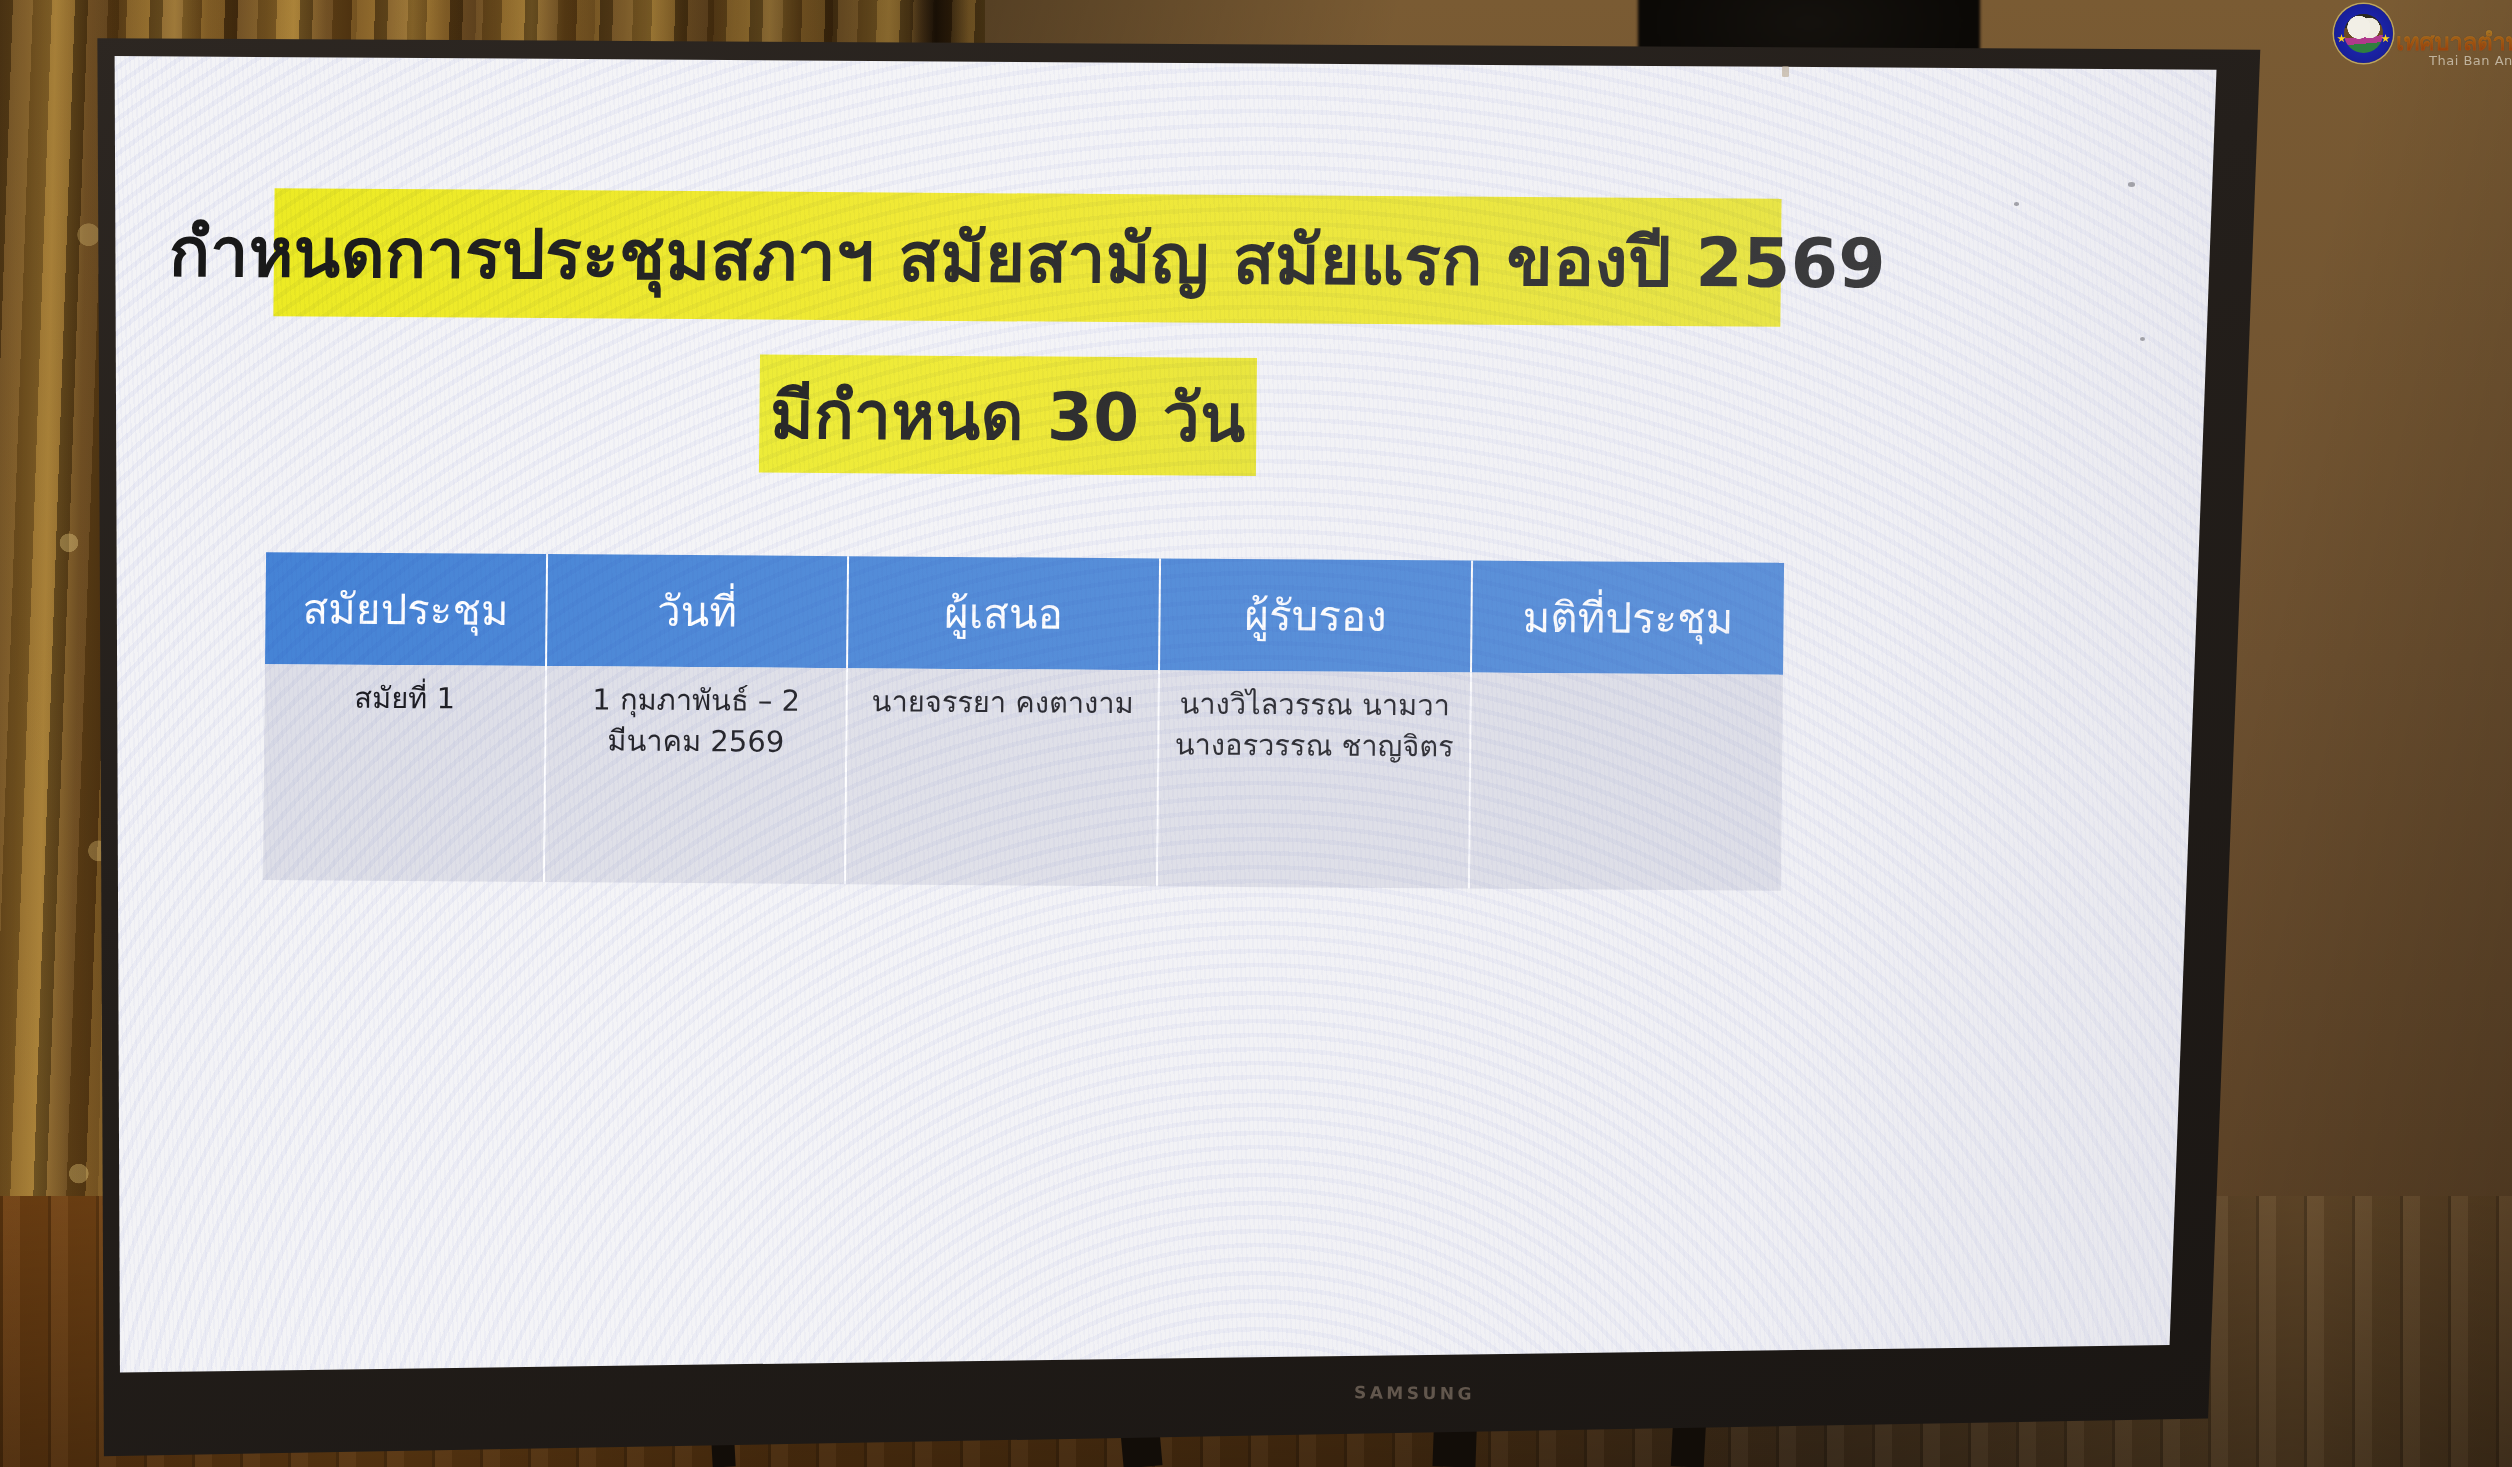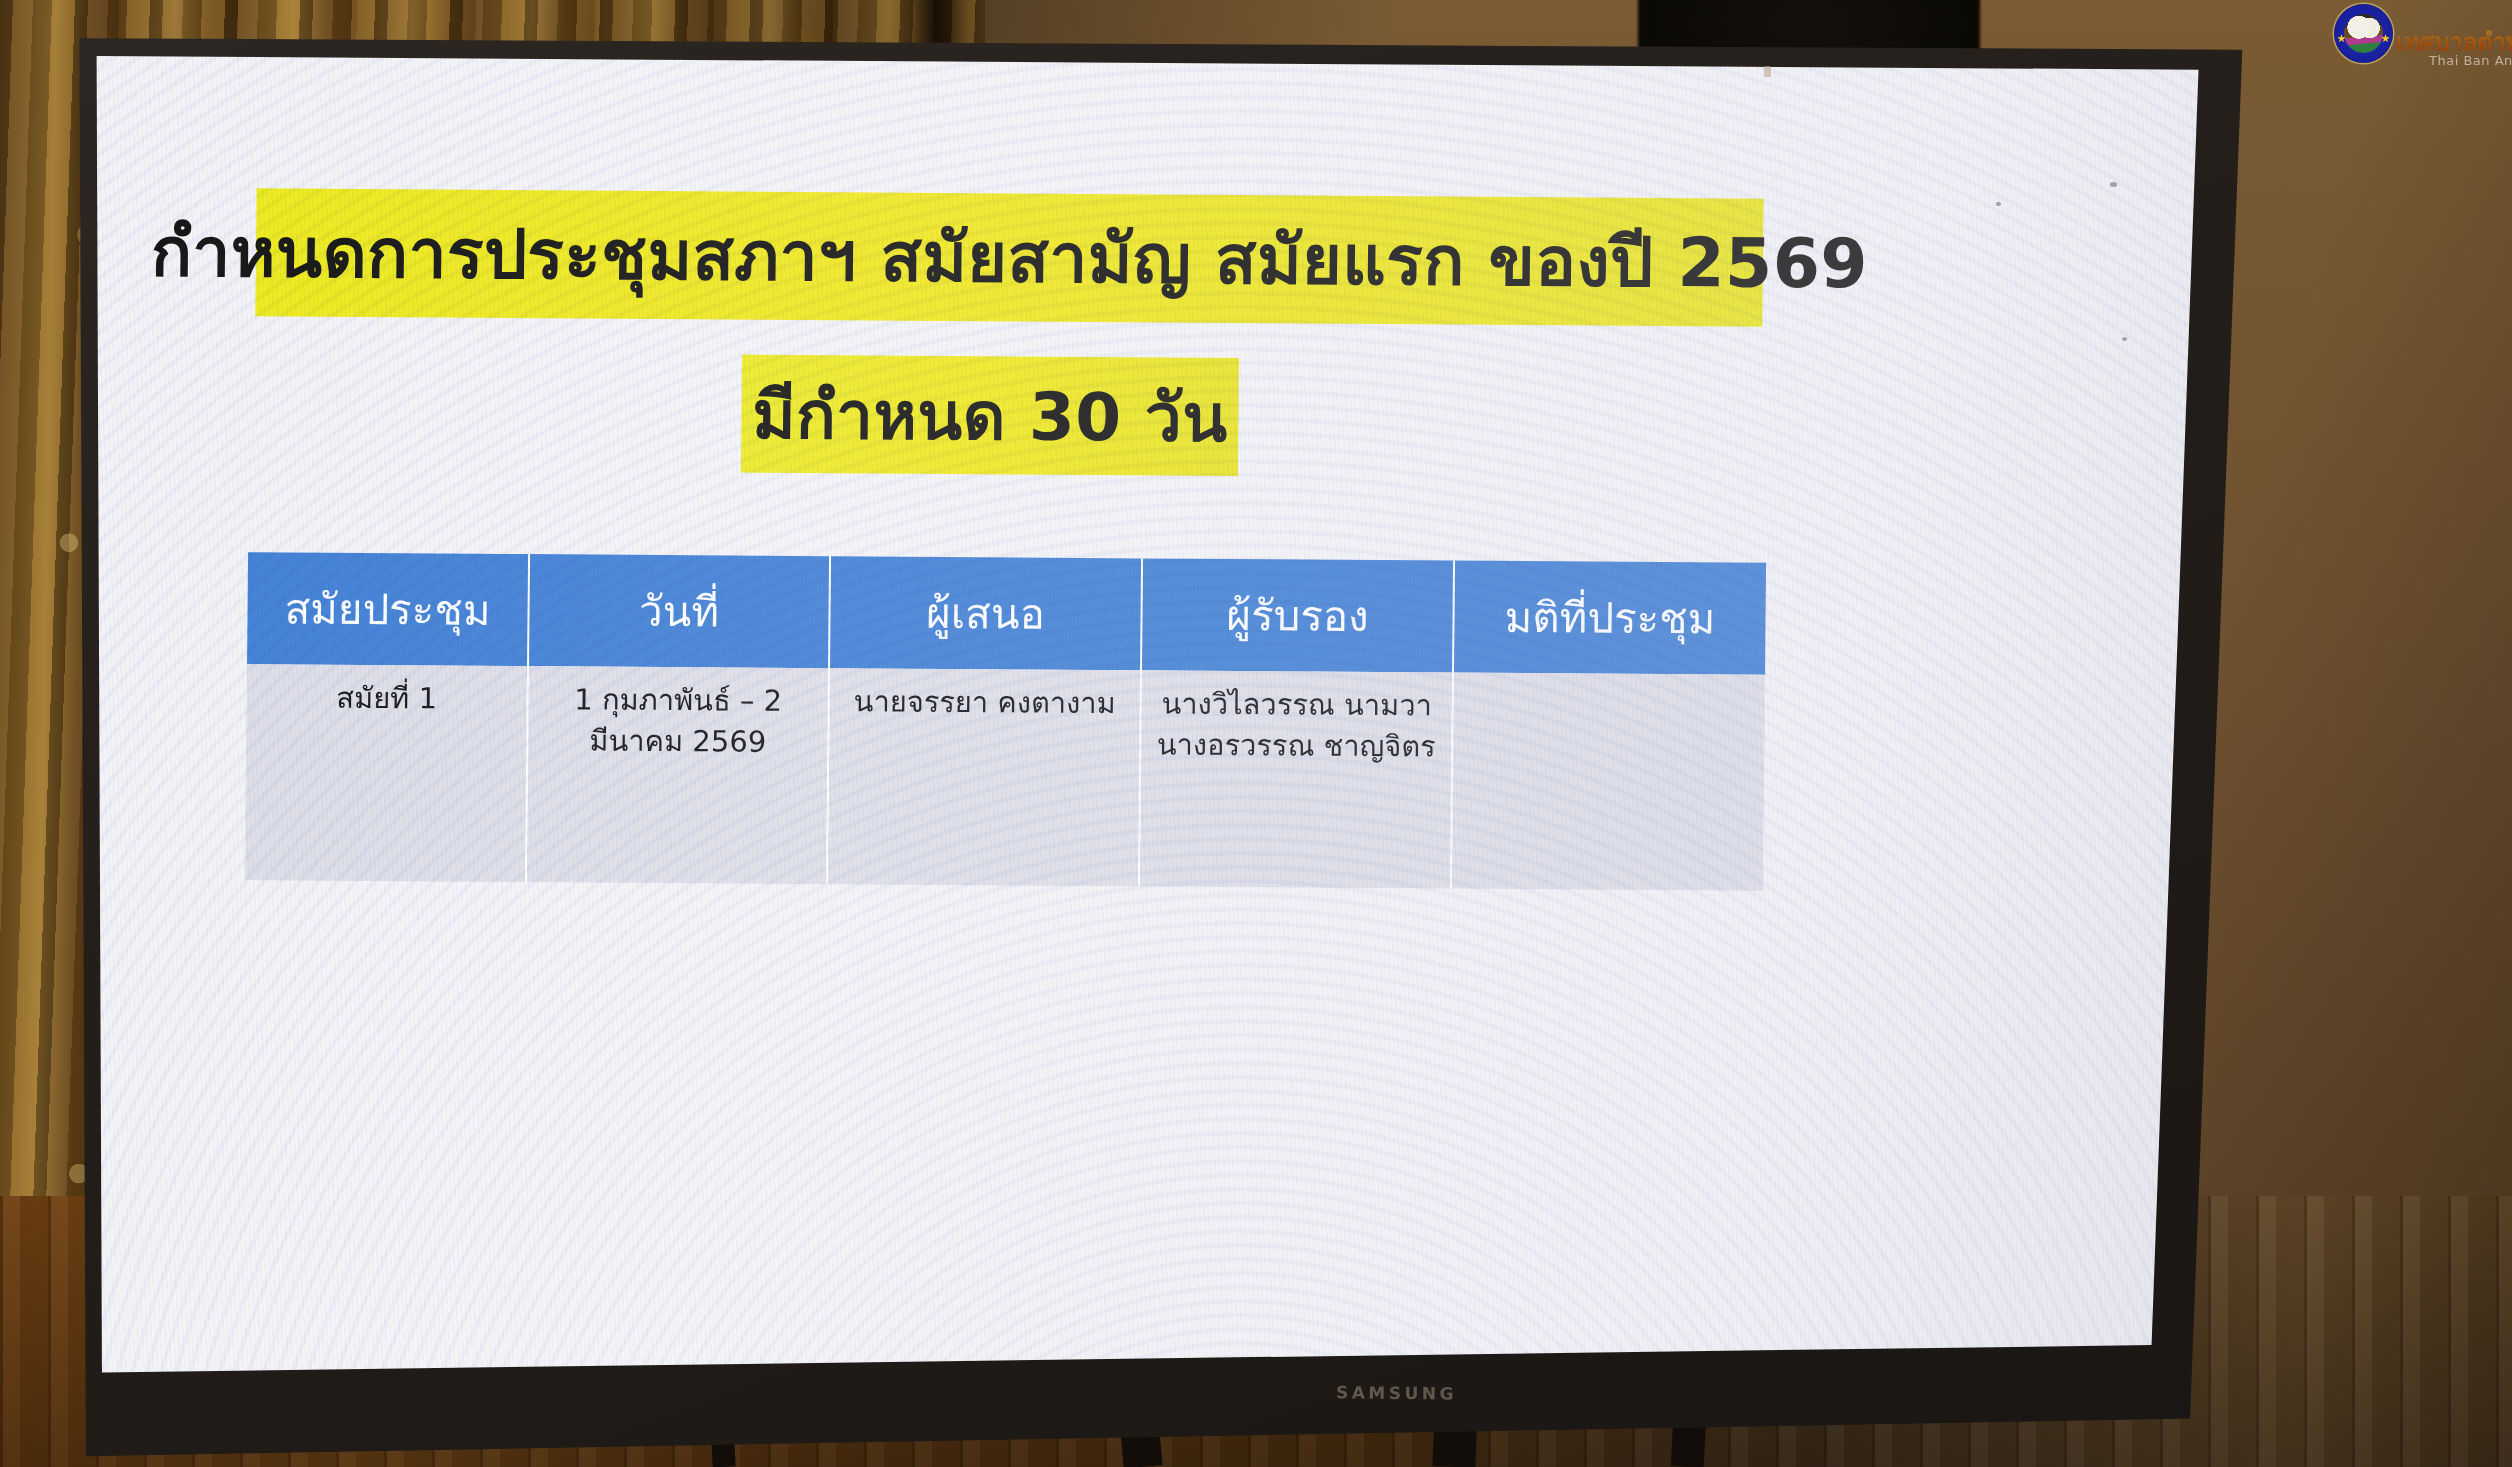--- a/index.html
+++ b/index.html
@@ -99,21 +99,21 @@
     position: absolute; inset: 0;
     background: linear-gradient(180deg, rgba(0,0,0,.18), rgba(0,0,0,.42));
   }
   
   .stand-leg {
     position: absolute; background: #120d08; filter: blur(0.5px);
   }
 
   
   #tv {
-    position: absolute; left: 75px; top: 15px; width: 2176px; height: 1447px; text-decoration: underline;
+    position: absolute; left: 93px; top: 15px; width: 2176px; height: 1447px; text-decoration: underline;
   }
   #tv-bezel {
     position: absolute; inset: 0;
     background: linear-gradient(160deg, #2d2722 0%, #241f1b 40%, #1a1613 100%);
     border-radius: 7px;
     
     clip-path: polygon(0.2% 1.6%, 99.6% 2.4%, 97.2% 97.0%, 0.5% 99.6%);
     box-shadow: 0 15px 35px rgba(0,0,0,.55);
   }
   #tv-screen {

